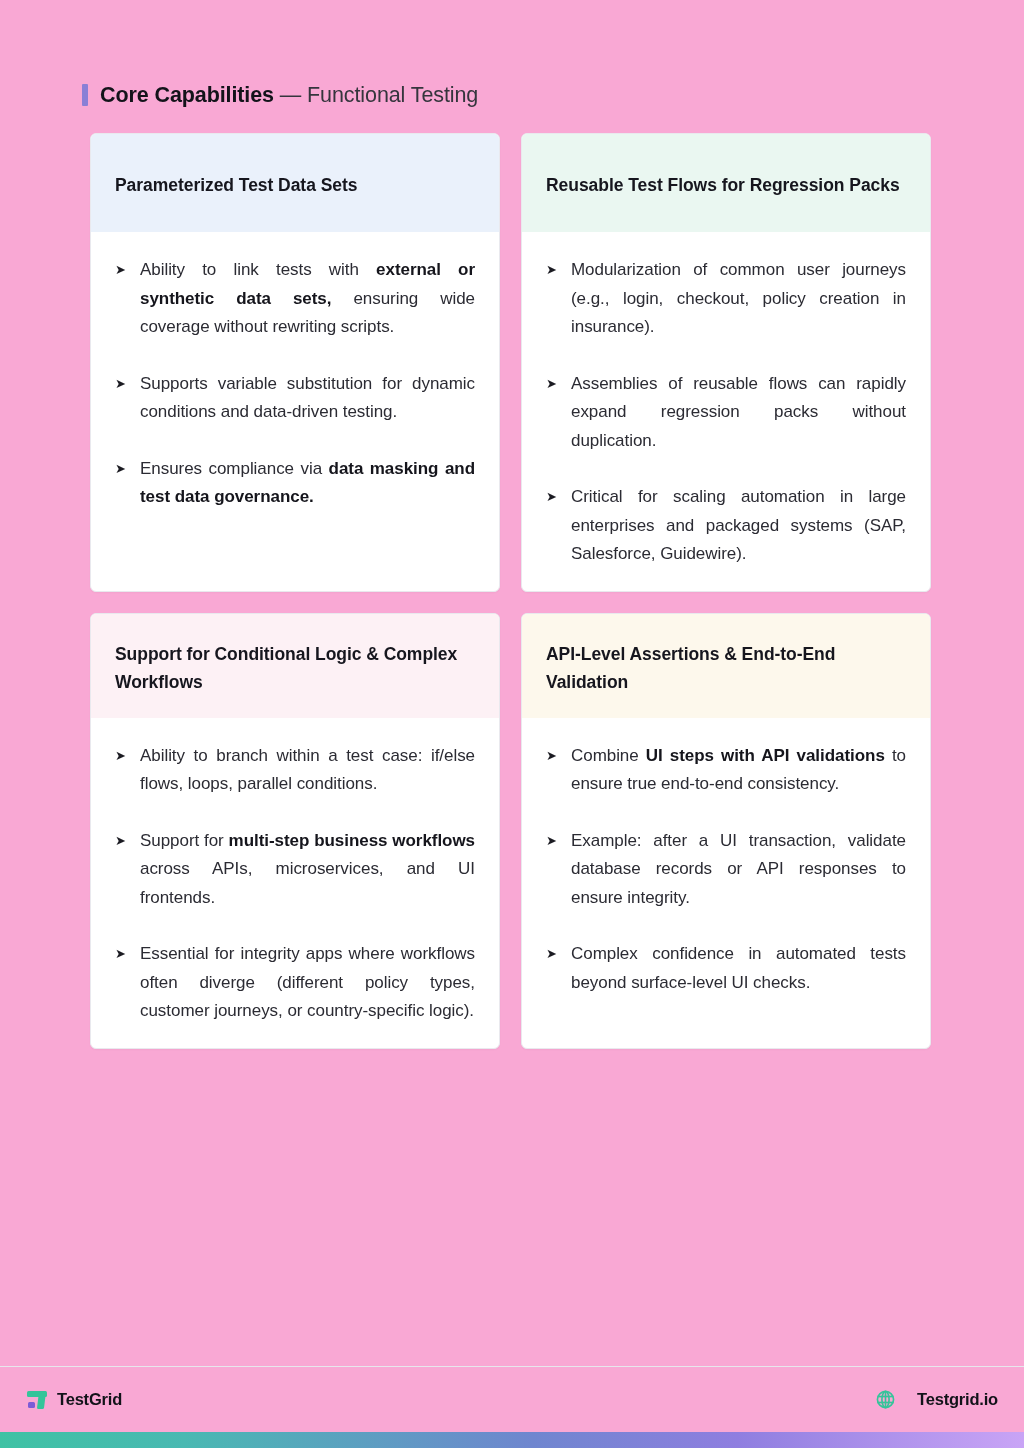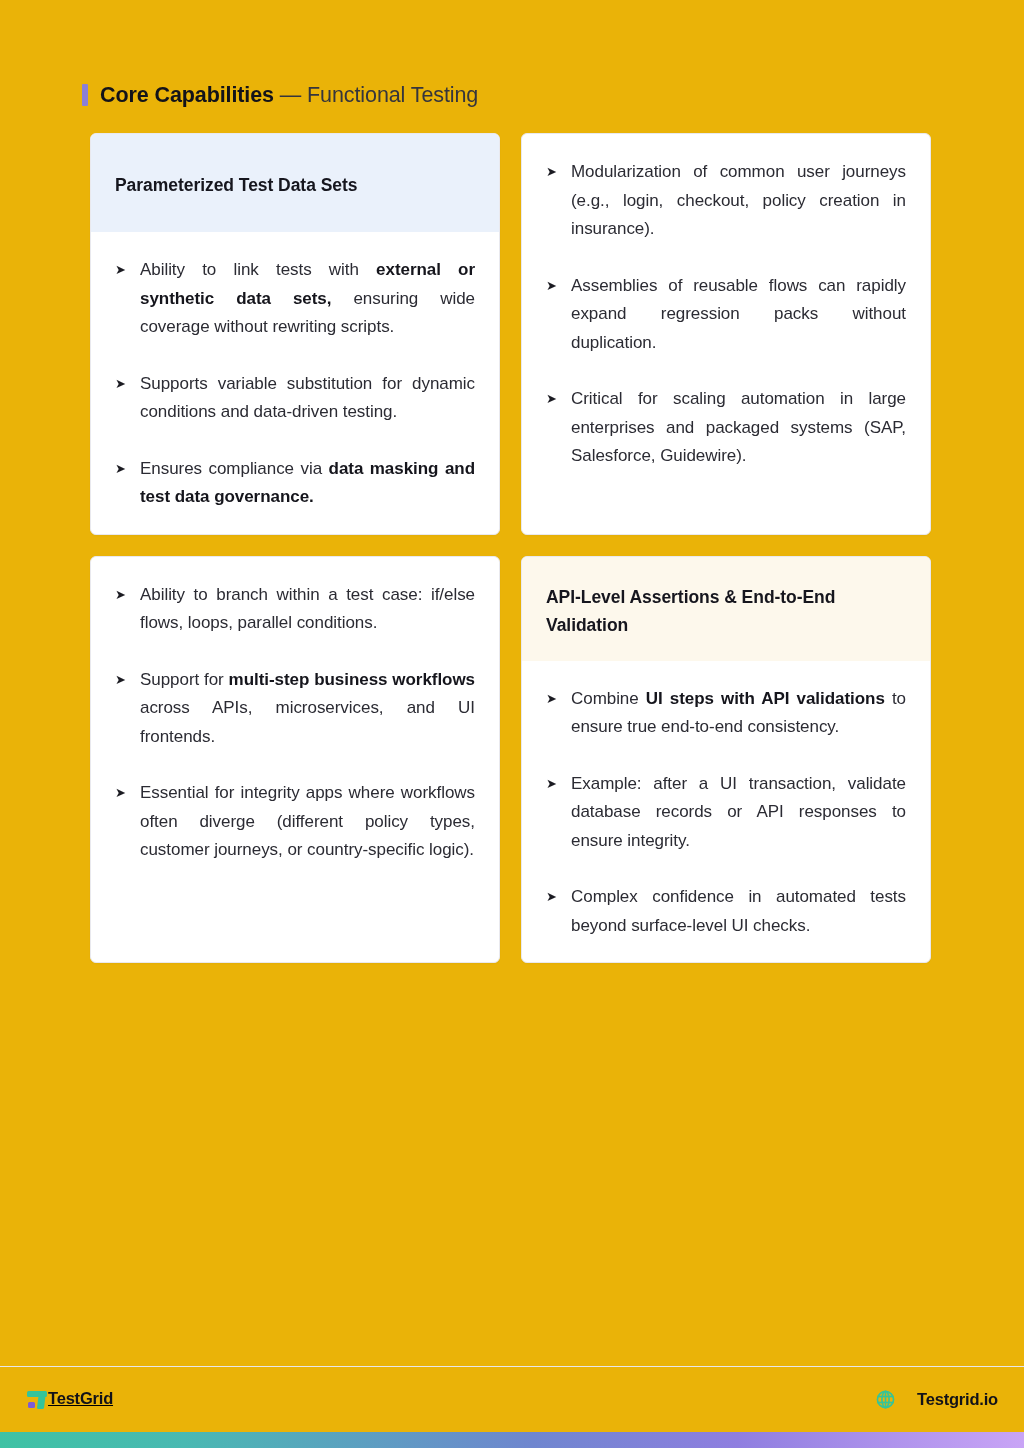--- a/index.html
+++ b/index.html
@@ -17,21 +17,21 @@
     overflow: hidden;
     -webkit-font-smoothing: antialiased;
   }
 
   .page {
     width: 1024px;
     height: 1448px;
     position: relative;
     display: flex;
     flex-direction: column;
-    background: #eab308;
+    background: #f9a8d4;
   }
 
   
   .page-header {
     padding: 82px 0 0 82px;
     display: flex;
     align-items: center;
     gap: 10px;
   }
 
@@ -147,22 +147,22 @@
     height: 66px;
     border-top: 1px solid #e7e7ec;
     display: flex;
     align-items: center;
     padding: 0 26px;
     position: relative;
   }
 
   .footer-left {
     display: flex;
-    align-items: flex-start;
-    text-decoration: underline;
+    align-items: center;
+    gap: 9px;
   }
 
   .logo-mark {
     width: 22px;
     height: 22px;
     position: relative;
     flex: 0 0 auto;
   }
   .logo-mark .bar-top {
     position: absolute;
@@ -253,38 +253,44 @@
               <span class="bullet-text"><span>Supports variable substitution for dynamic conditions and data-driven testing.</span></span>
             </li>
             <li>
               <span class="bullet-mark">➤</span>
               <span class="bullet-text"><span>Ensures compliance via </span><b>data masking and test data governance.</b></span>
             </li>
           </ul>
         </div>
       </div>
       <div class="card">
+        <div class="card-head tint-mint" style="background: rgb(234, 247, 241);">
+          <div class="card-head-title">Reusable Test Flows for Regression Packs</div>
+        </div>
         <div class="card-body">
           <ul class="bullets">
             <li>
               <span class="bullet-mark">➤</span>
               <span class="bullet-text"><span>Modularization of common user journeys (e.g., login, checkout, policy creation in insurance).</span></span>
             </li>
             <li>
               <span class="bullet-mark">➤</span>
               <span class="bullet-text"><span>Assemblies of reusable flows can rapidly expand regression packs without duplication.</span></span>
             </li>
             <li>
               <span class="bullet-mark">➤</span>
               <span class="bullet-text"><span>Critical for scaling automation in large enterprises and packaged systems (SAP, Salesforce, Guidewire).</span></span>
             </li>
           </ul>
         </div>
       </div>
       <div class="card">
+        <div class="card-head tint-pink" style="background: rgb(253, 241, 245);">
+          <div class="card-head-title">Support for Conditional Logic &amp; Complex Workflows</div>
+        </div>
         <div class="card-body">
           <ul class="bullets">
             <li>
               <span class="bullet-mark">➤</span>
               <span class="bullet-text"><span>Ability to branch within a test case: if/else flows, loops, parallel conditions.</span></span>
             </li>
             <li>
               <span class="bullet-mark">➤</span>
               <span class="bullet-text"><span>Support for </span><b>multi-step business workflows</b><span> across APIs, microservices, and UI frontends.</span></span>
             </li>

